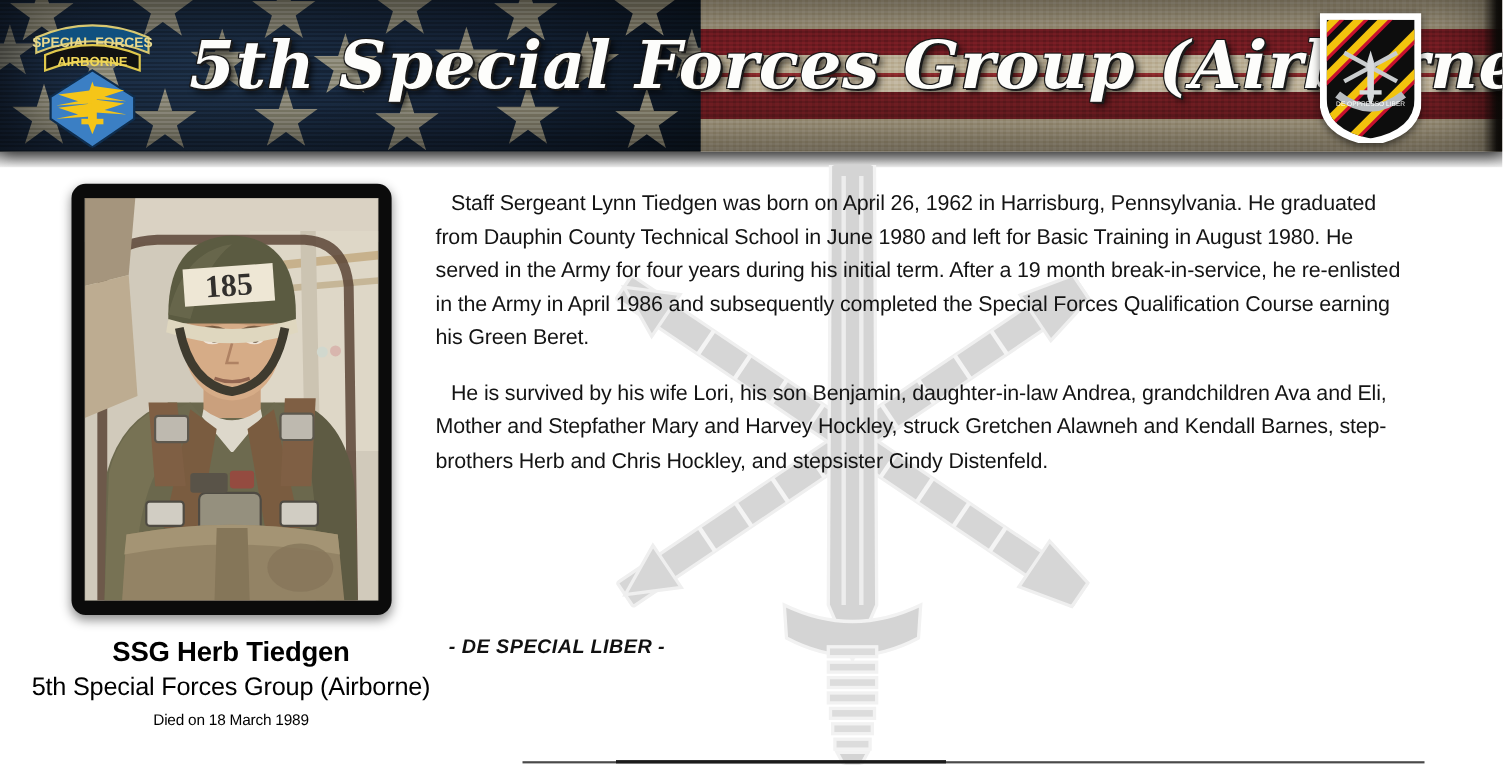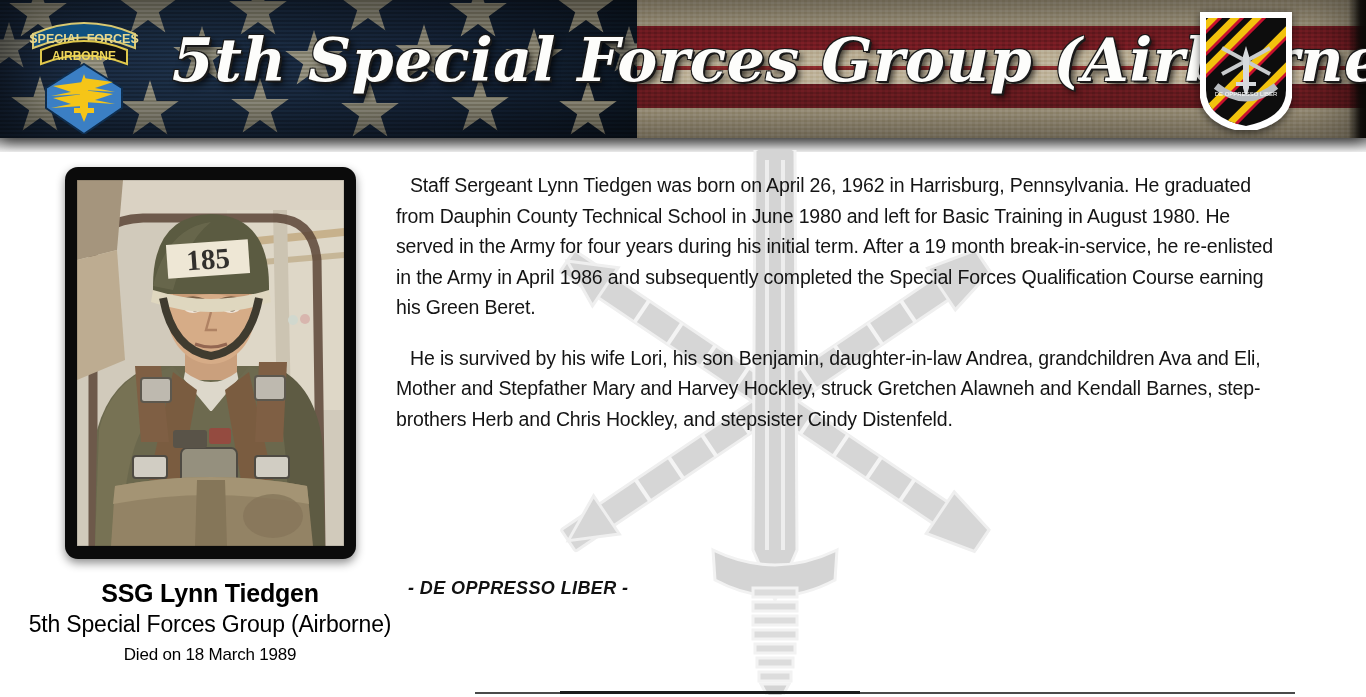--- a/index.html
+++ b/index.html
@@ -185,21 +185,21 @@
     line-height: 31px;
     letter-spacing: -0.2px;
   }
   .caption .line2 {
     font-size: 23px;
     font-weight: normal;
     line-height: 31px;
     letter-spacing: -0.2px;
   }
   .caption .line3 {
-    font-size: 17px;
+    font-size: 14px;
     font-weight: normal;
     line-height: 29px;
     letter-spacing: -0.2px;
   }
 
   
   .bio {
     position: absolute;
     left: 396px; top: 170px;
     width: 895px;
@@ -471,28 +471,28 @@
         <path d="M120 300 L148 300 L150 366 L118 366 Z" fill="#7a6b4f"></path>
         <ellipse cx="196" cy="336" rx="30" ry="22" fill="#7b6c50" opacity=".8"></ellipse>
 
         <rect width="267" height="366" fill="#e8d9b8" opacity="0.10"></rect>
         <rect width="267" height="366" fill="none" stroke="#000" stroke-width="1" opacity=".2"></rect>
       </svg>
     </div>
   </div>
 
   <div class="caption">
-    <div class="line1">SSG Lynn Tiedgen</div>
+    <div class="line1">SSG Herb Tiedgen</div>
     <div class="line2">5th Special Forces Group (Airborne)</div>
     <div class="line3">Died on 18 March 1989</div>
   </div>
 
   <div class="bio">
     <p>Staff Sergeant Lynn Tiedgen was born on April 26, 1962 in Harrisburg, Pennsylvania. He graduated from Dauphin County Technical School in June 1980 and left for Basic Training in August 1980. He served in the Army for four years during his initial term. After a 19 month break-in-service, he re-enlisted in the Army in April 1986 and subsequently completed the Special Forces Qualification Course earning his Green Beret.</p>
     <p>He is survived by his wife Lori, his son Benjamin, daughter-in-law Andrea, grandchildren Ava and Eli, Mother and Stepfather Mary and Harvey Hockley, struck Gretchen Alawneh and Kendall Barnes, step-brothers Herb and Chris Hockley, and stepsister Cindy Distenfeld.</p>
   </div>
 
-  <div class="motto">- DE OPPRESSO LIBER -</div>
+  <div class="motto">- DE SPECIAL LIBER -</div>
 
   <div class="bottom-rule"></div>
   <div class="bottom-rule-strong"></div>
 
 </div>
 
 </body></html>

